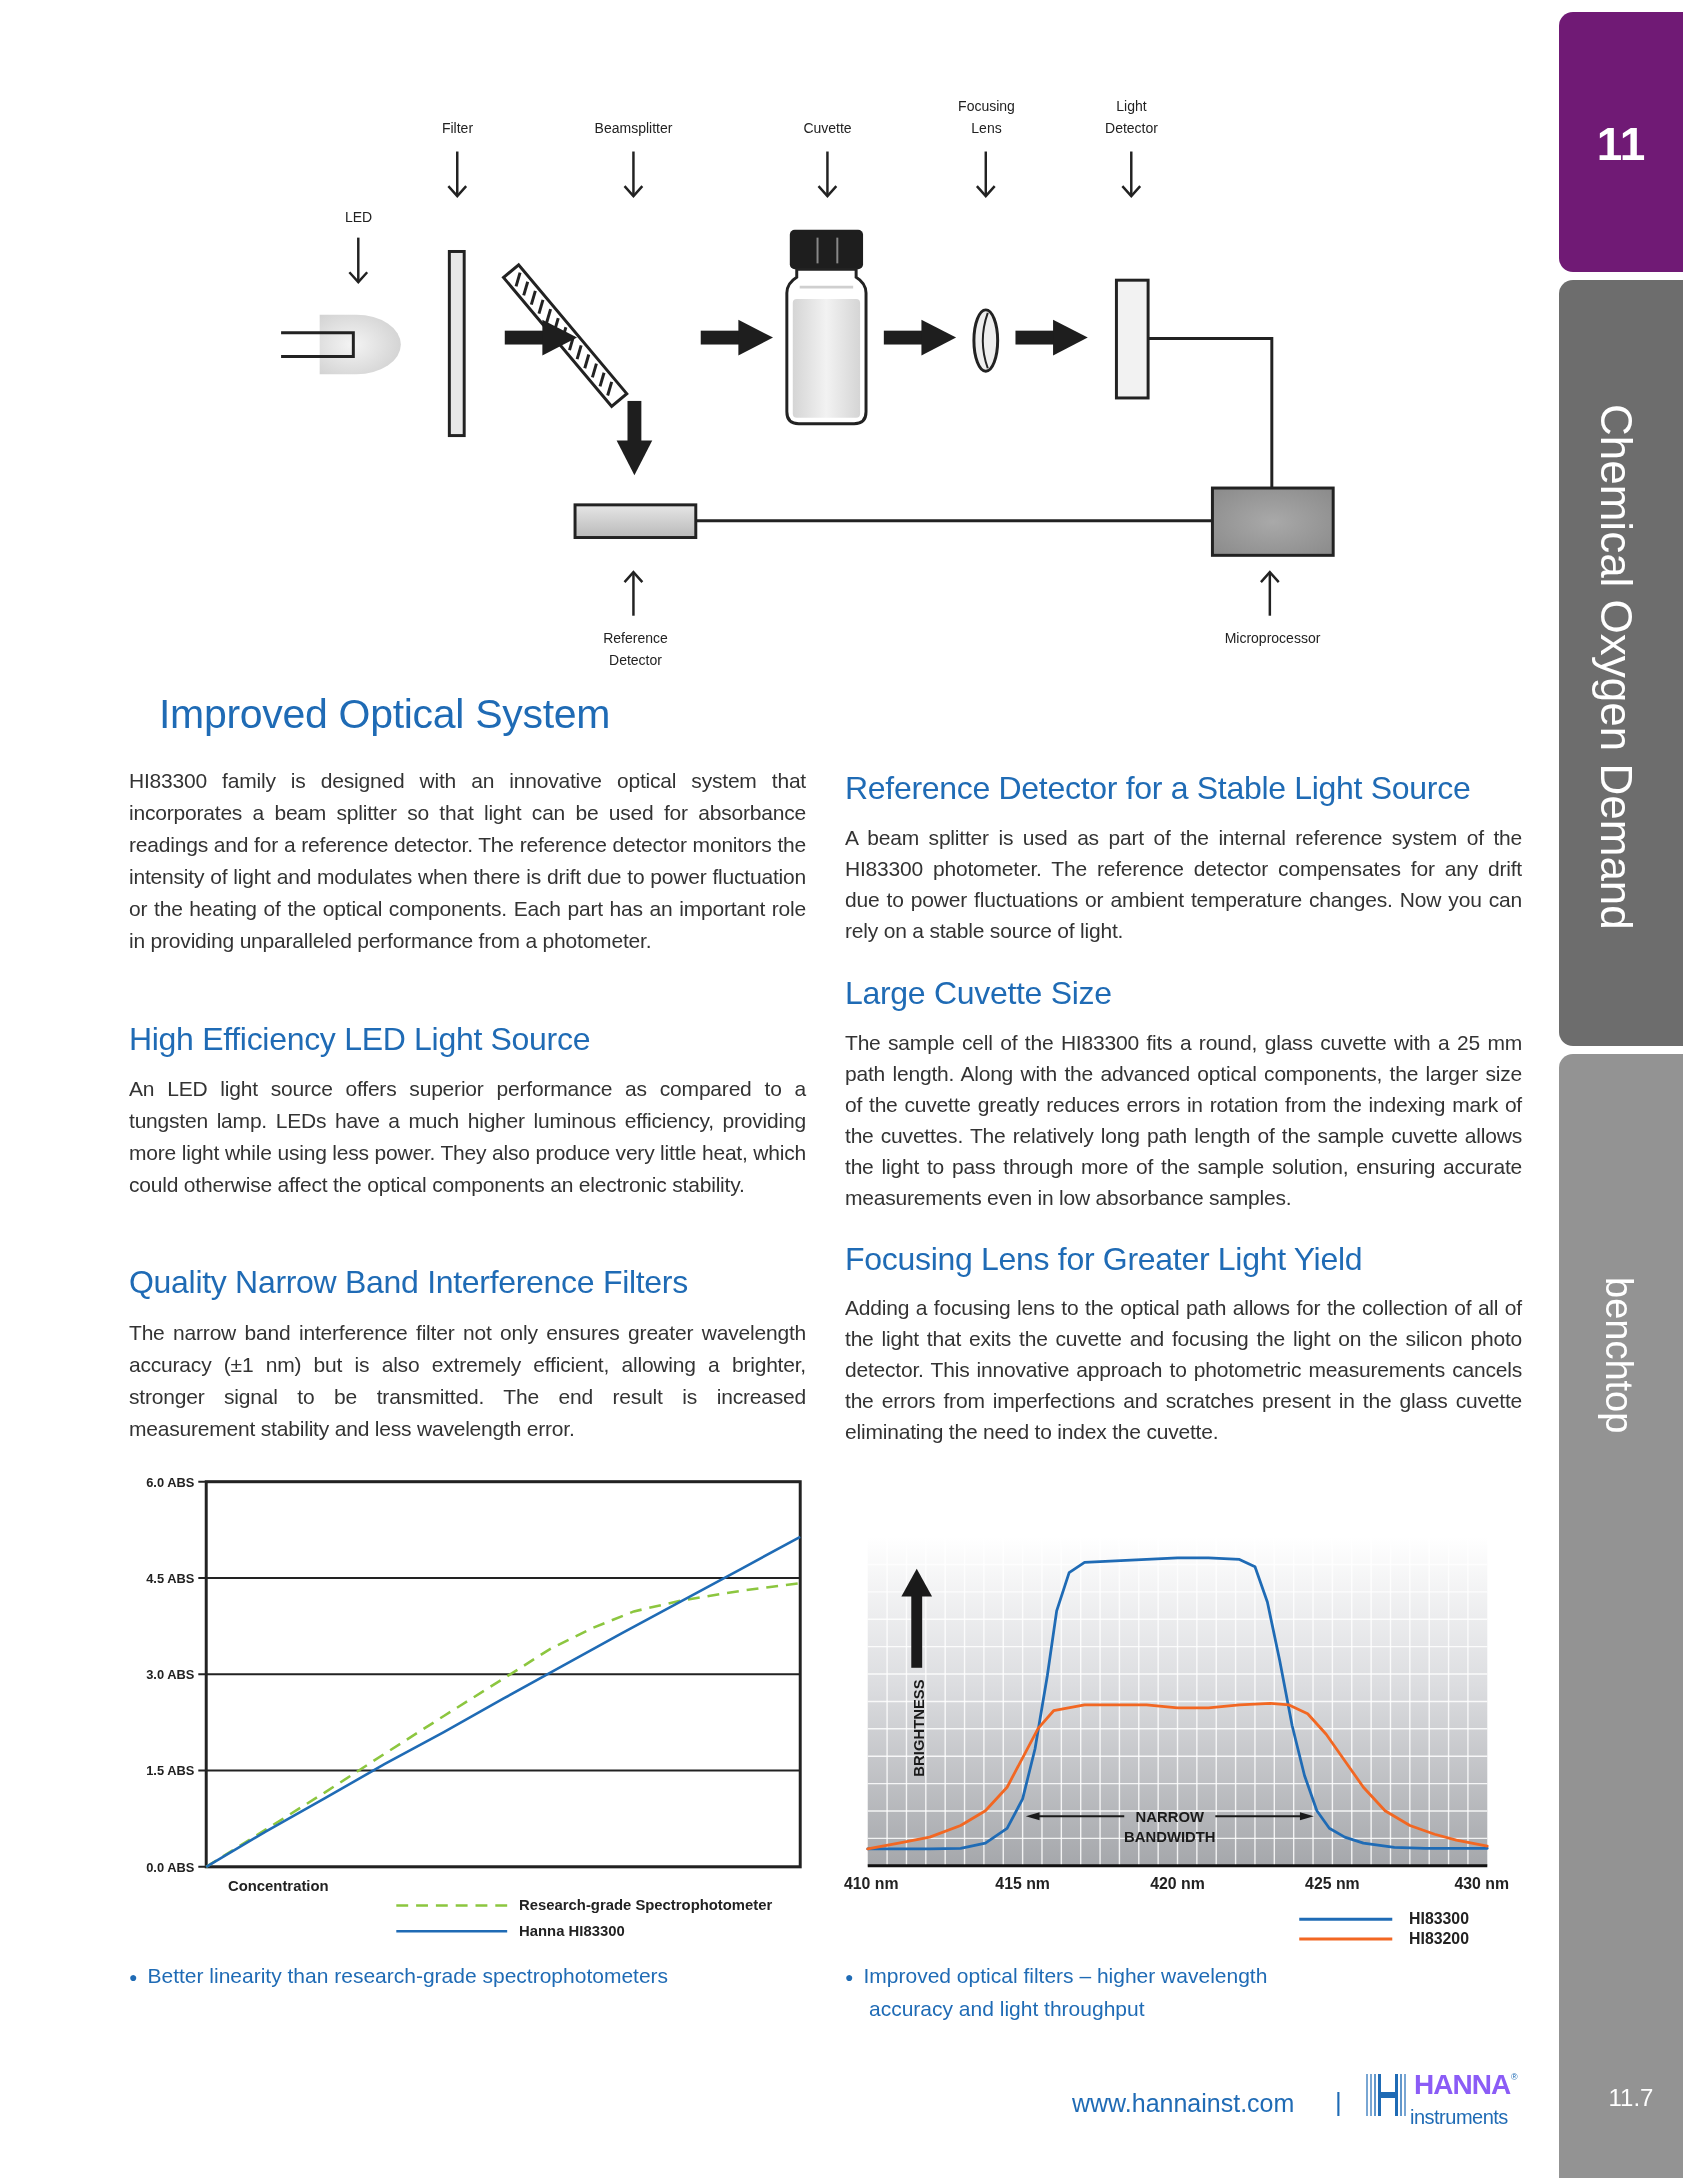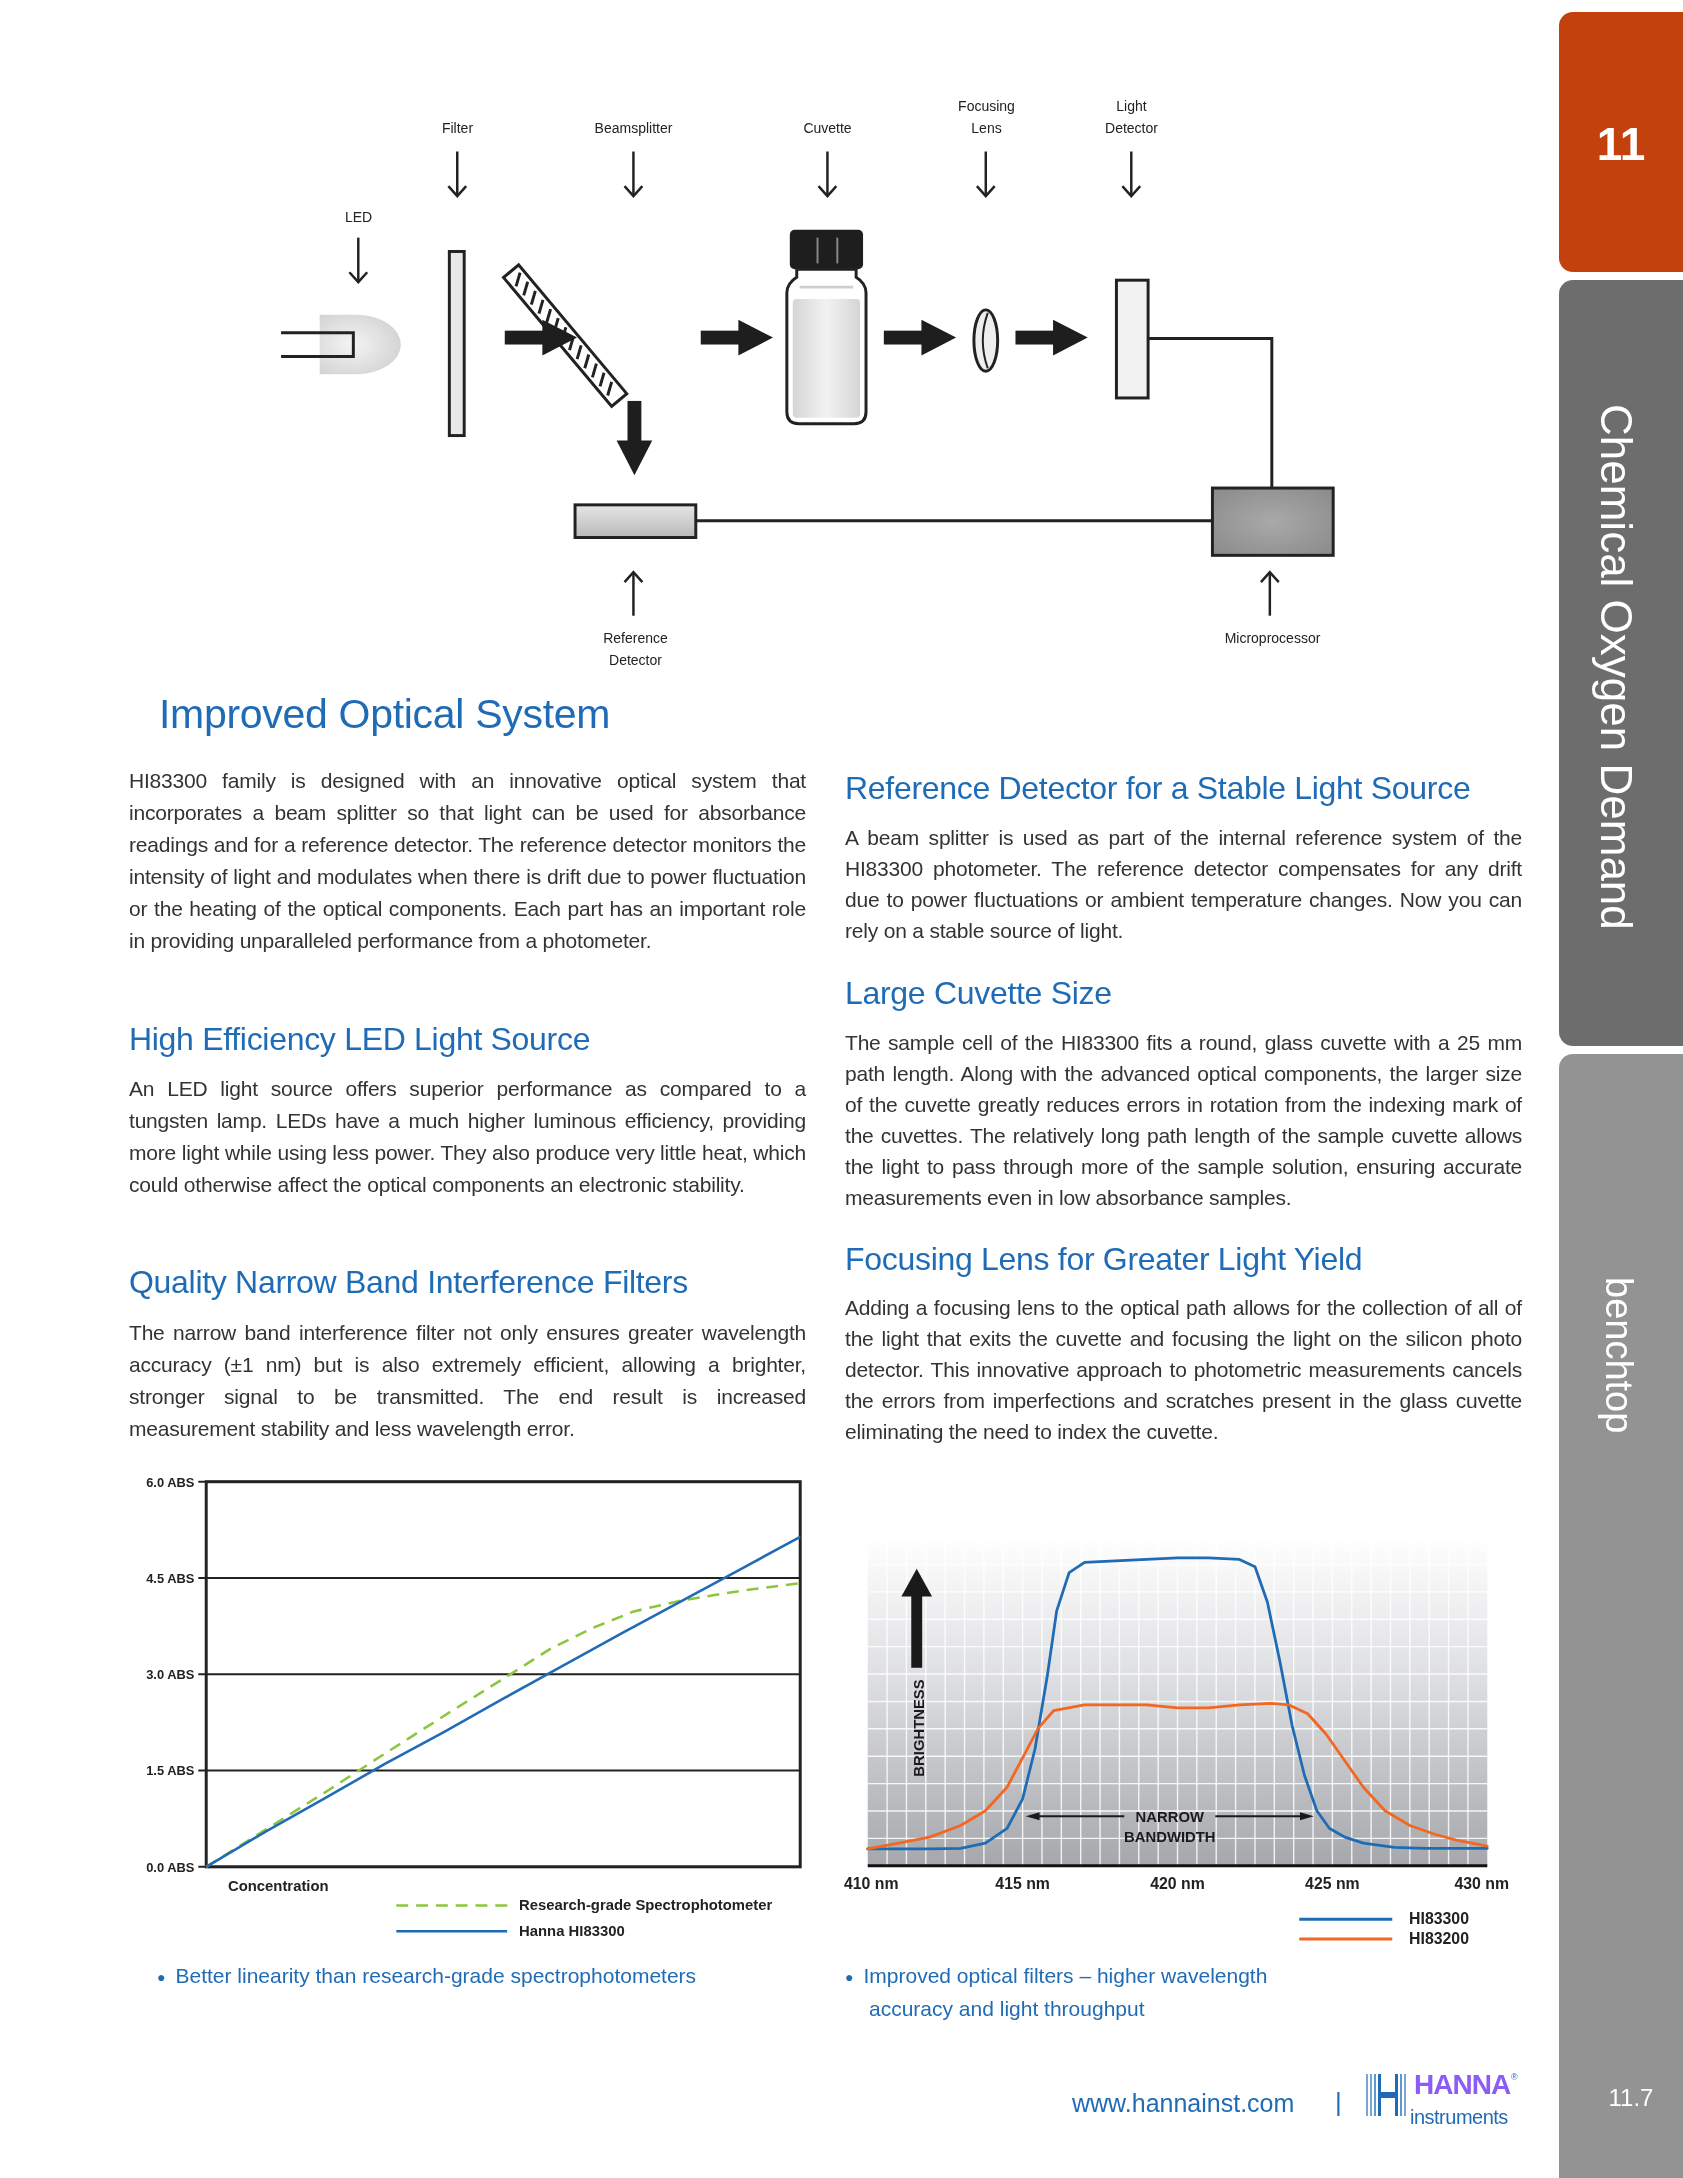--- a/index.html
+++ b/index.html
@@ -11,21 +11,21 @@
   .h2 { font-size:32px; }
   .body-text { font-size:21px; line-height:32px; color:#333; text-align:justify; margin:0; letter-spacing:-0.2px; }
   .diag-label { font-size:14px; color:#222; text-align:center; line-height:22px; white-space:nowrap; }
   .bullet { color:#1f6bb5; font-size:21px; line-height:31px; }
   .tab { position:absolute; left:1559px; width:124px; border-radius:14px 0 0 14px; }
   .vtext { position:absolute; writing-mode:vertical-rl; color:#fff; white-space:nowrap; }
 </style>
 </head>
 <body>
 
-<div class="tab" style="top:12px;height:260px;background:#c2410c;">
+<div class="tab" style="top:12px;height:260px;background:#701a75;">
   <div class="abs" style="left:0;width:124px;top:105px;text-align:center;color:#fff;font-weight:bold;font-size:46px;">11</div>
 </div>
 <div class="tab" style="top:280px;height:766px;background:#6d6d6d;">
   <div class="vtext" style="left:32px;top:124px;font-size:44px;">Chemical Oxygen Demand</div>
 </div>
 <div class="tab" style="top:1054px;height:1124px;background:#939393;border-radius:14px 0 0 0;">
   <div class="vtext" style="left:38px;top:223px;font-size:38px;font-weight:300;">benchtop</div>
   <div class="abs" style="left:0;width:144px;top:1030px;text-align:center;font-size:24px;color:#fff;">11.7</div>
 </div>
 
@@ -288,21 +288,21 @@
     <text x="182.5" y="368" text-anchor="middle" font-size="16" font-weight="bold" fill="#222" font-family="Liberation Sans, sans-serif" dx="0">415 nm</text>
     <text x="339" y="368" text-anchor="middle" font-size="16" font-weight="bold" fill="#222" font-family="Liberation Sans, sans-serif" dx="0">420 nm</text>
     <text x="495.5" y="368" text-anchor="middle" font-size="16" font-weight="bold" fill="#222" font-family="Liberation Sans, sans-serif" dx="0">425 nm</text>
     <text x="652" y="368" text-anchor="end" font-size="16" font-weight="bold" fill="#222" font-family="Liberation Sans, sans-serif" dx="22">430 nm</text>
     <line x1="462" y1="398" x2="556" y2="398" stroke="#1f6bb5" stroke-width="3"></line>
     <text x="573" y="403" font-size="16" font-weight="bold" fill="#222" font-family="Liberation Sans, sans-serif">HI83300</text>
     <line x1="462" y1="418" x2="556" y2="418" stroke="#f26722" stroke-width="3"></line>
     <text x="573" y="423" font-size="16" font-weight="bold" fill="#222" font-family="Liberation Sans, sans-serif">HI83200</text>
   </svg>
 
-<div class="abs bullet" style="left:129px;top:1960px;margin-left:28px;">
+<div class="abs bullet" style="left:129px;top:1960px;">
   <span style="margin-right:10px;font-size:14px;vertical-align:middle;">●</span><span>Better linearity than research-grade spectrophotometers</span>
 </div>
 <div class="abs bullet" style="left:845px;top:1960px;">
   <div><span style="margin-right:10px;font-size:14px;vertical-align:middle;">●</span><span>Improved optical filters – higher wavelength</span></div>
   <div style="padding-left:24px;">accuracy and light throughput</div>
 </div>
 
 <a class="abs" style="left:1072px;top:2089px;font-size:25px;color:#1f6bb5;text-decoration:none;">www.hannainst.com</a>
 <span class="abs" style="left:1335px;top:2087px;font-size:26px;color:#1f6bb5;">|</span>
 <div class="abs" style="left:1366px;top:2072px;width:158px;height:46px;">

